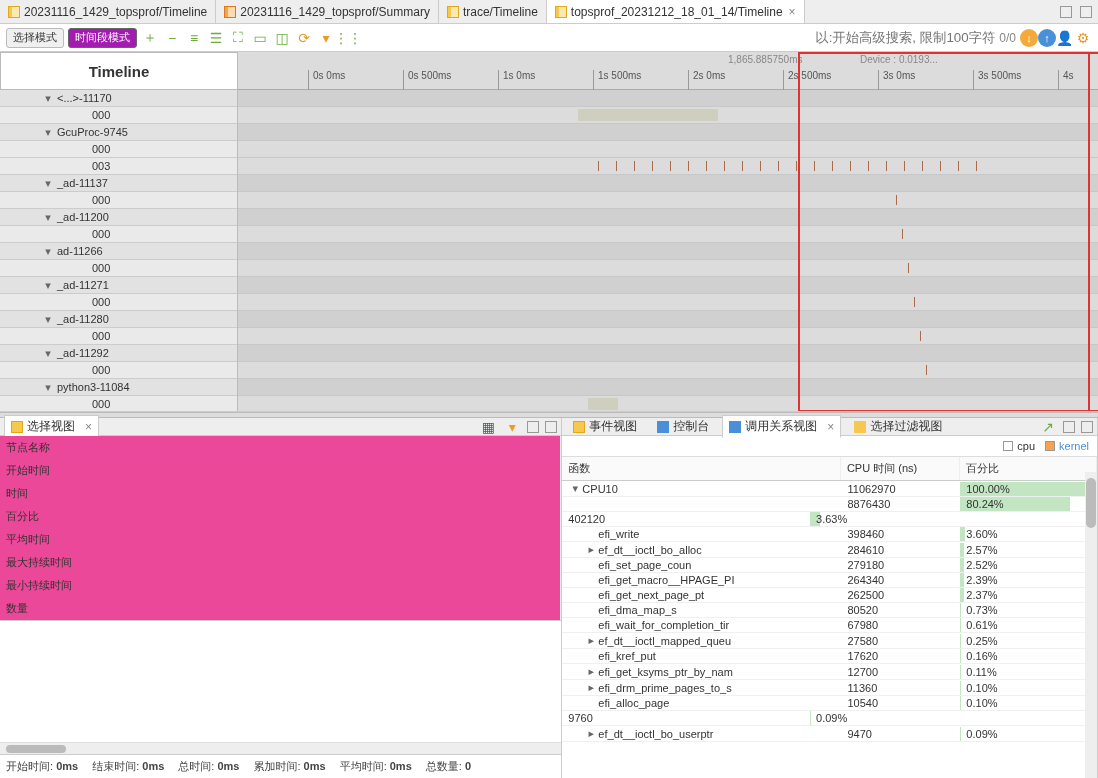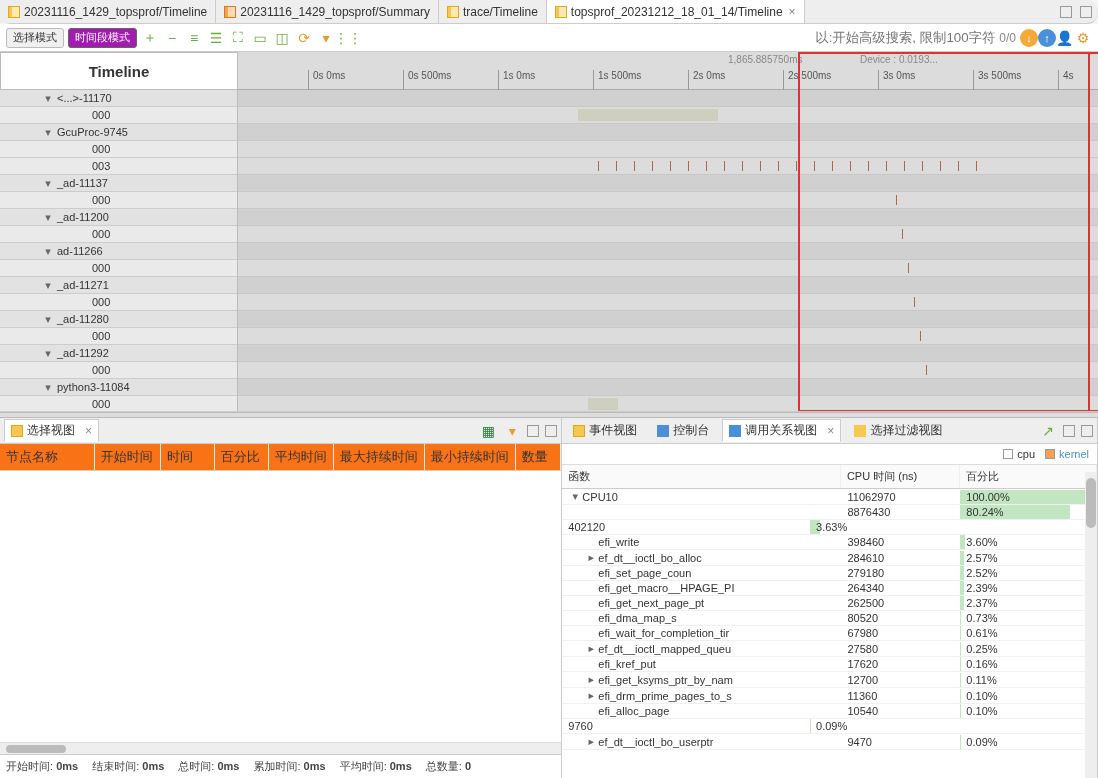--- a/index.html
+++ b/index.html
@@ -1,18 +1,18 @@
 <!DOCTYPE html>
 <html><head>
 <meta charset="utf-8">
 <style>
   * { box-sizing: border-box; margin: 0; padding: 0; }
   html, body { width: 1098px; height: 778px; font-family: -apple-system, "Helvetica Neue", Arial, sans-serif; font-size: 12px; color: #333; background: #f5f5f5; overflow: hidden; }
   
-  .tabbar { display: flex; align-items: center; height: 24px; background: #eee; border-bottom: 1px solid #ccc; border-radius: 11px; }
+  .tabbar { display: flex; align-items: center; height: 24px; background: #eee; border-bottom: 1px solid #ccc; }
   .tab { display: flex; align-items: center; height: 100%; padding: 0 8px; border-right: 1px solid #ccc; background: #eee; cursor: pointer; white-space: nowrap; }
   .tab.active { background: #fff; }
   .tab-icon { width: 12px; height: 12px; margin-right: 4px; display: inline-block; }
   .tab-icon.yellow { background: linear-gradient(to right, #f6c84f 30%, #fce9b0 30%); border:1px solid #e0a81a; }
   .tab-icon.orange { background: linear-gradient(to right, #f6a24f 30%, #fcdcb0 30%); border:1px solid #e0761a; }
   .tab-close { margin-left: 6px; color:#888; }
   .tabbar-spacer { flex:1; }
   .win-controls { display:flex; gap:8px; padding:0 6px; color:#666; }
   .win-btn { width:12px; height:12px; border:1px solid #999; }
 
@@ -51,21 +51,21 @@
   .redbox { position:absolute; border:2px solid #d33; pointer-events:none; }
   .redbox.main { left:560px; top:0; width:380px; height:360px; }
   .redline { position:absolute; top:0; bottom:0; border-left:2px solid #d33; }
   .sel-label { position:absolute; top:2px; font-size:10px; color:#888; }
 
   .splitter { height:6px; background:#ddd; border-top:1px solid #bbb; border-bottom:1px solid #bbb; }
 
   
   .bottom { display:flex; height:360px; }
   .panel { flex:1; display:flex; flex-direction:column; border-right:1px solid #ccc; background:#fff; }
-  .panel-tabs { display:flex; align-items:center; height:26px; background:#eee; border-bottom:1px solid #ccc; padding:6px 4px; gap:6px; }
+  .panel-tabs { display:flex; align-items:center; height:18px; background:#eee; border-bottom:1px solid #ccc; padding:6px 4px; gap:6px; }
   .ptab { display:flex; align-items:center; gap:4px; padding:2px 6px; border:1px solid transparent; cursor:pointer; }
   .ptab.active { background:#fff; border:1px solid #ccc; border-bottom:1px solid #fff; }
   .ptab .ic { width:12px; height:12px; display:inline-block; }
   .ic.table { background:#f6c84f; border:1px solid #e0a81a; }
   .ic.bluep { background:#4a90d9; }
   .ic.filter { background:#f6c84f; }
   .panel-tools { margin-left:auto; display:flex; gap:6px; align-items:center; }
   .mini { width:12px;height:12px;border:1px solid #999;}
 
   .subtabs { display:flex; gap:10px; padding:4px 8px; border-bottom:1px solid #ddd; justify-content:flex-end; }
@@ -83,21 +83,21 @@
   .grow { display:flex; border-bottom:1px solid #f0f0f0; align-items:center; }
   .grow > div { padding:1px 6px; overflow:hidden; white-space:nowrap; }
   .gc1 { flex:3; display:flex; align-items:center; }
   .gc2 { flex:1.2; }
   .gc3 { flex:1.4; position:relative; }
   .pctbar { position:absolute; left:0; top:0; bottom:0; background:rgba(120,200,120,0.45); }
   .pcttxt { position:relative; }
   .expander { width:14px; display:inline-block; text-align:center; color:#666; }
   .indent1 { padding-left:16px; }
 
-  .left-grid-header { display:flex; border-bottom:1px solid #ccc; font-size:13px; background:#f97316; }
+  .left-grid-header { display:flex; border-bottom:1px solid #ccc; font-size:11px; background:#ec4899;flex-direction:column; }
   .left-grid-header > div { padding:4px 6px; border-right:1px solid #eee; white-space:nowrap; }
   .status-row { border-top:1px solid #ccc; padding:4px 6px; font-size:11px; color:#444; display:flex; gap:14px; background:#fff; }
   .status-row b { font-weight:600; }
   .hscroller { height:12px; background:#eee; border-top:1px solid #ddd; position:relative; }
   .hscroller .thumb { position:absolute; left:6px; top:2px; width:60px; height:8px; background:#bbb; border-radius:4px; }
 
   .right-scroll { position:absolute; right:0; top:54px; bottom:0; width:12px; background:#eee; }
   .right-scroll .thumb { position:absolute; right:1px; top:6px; width:10px; height:50px; background:#bbb; border-radius:5px; }
 </style>
 </head>

